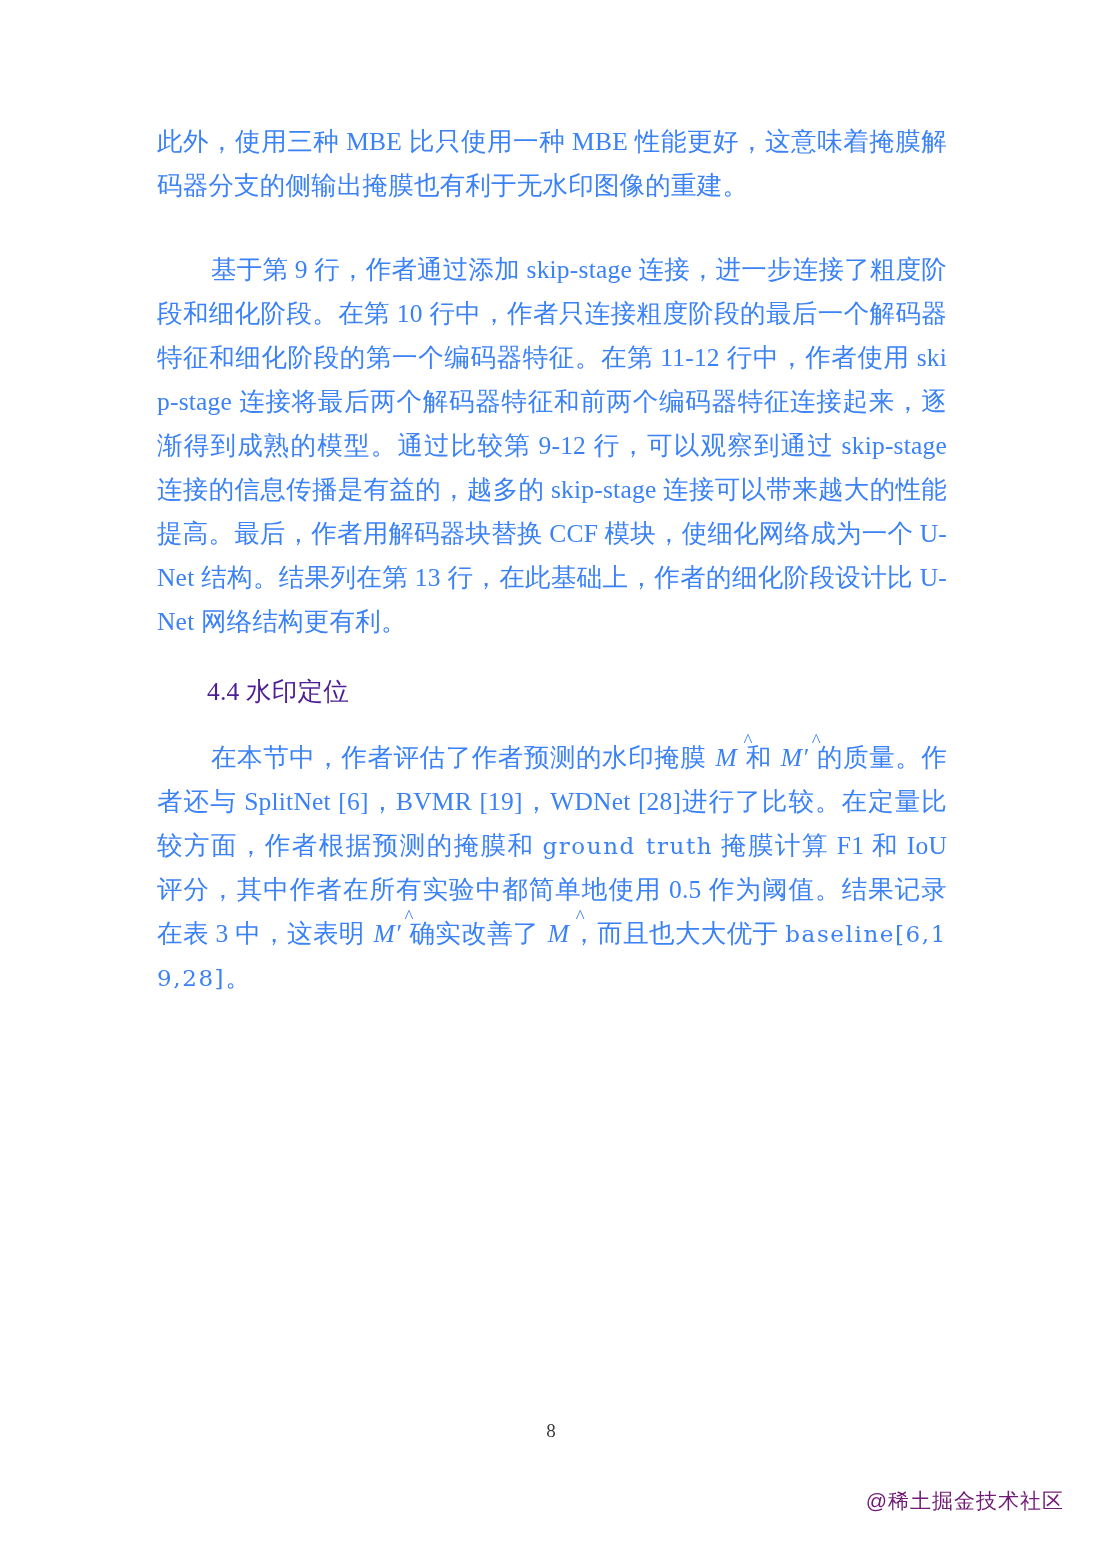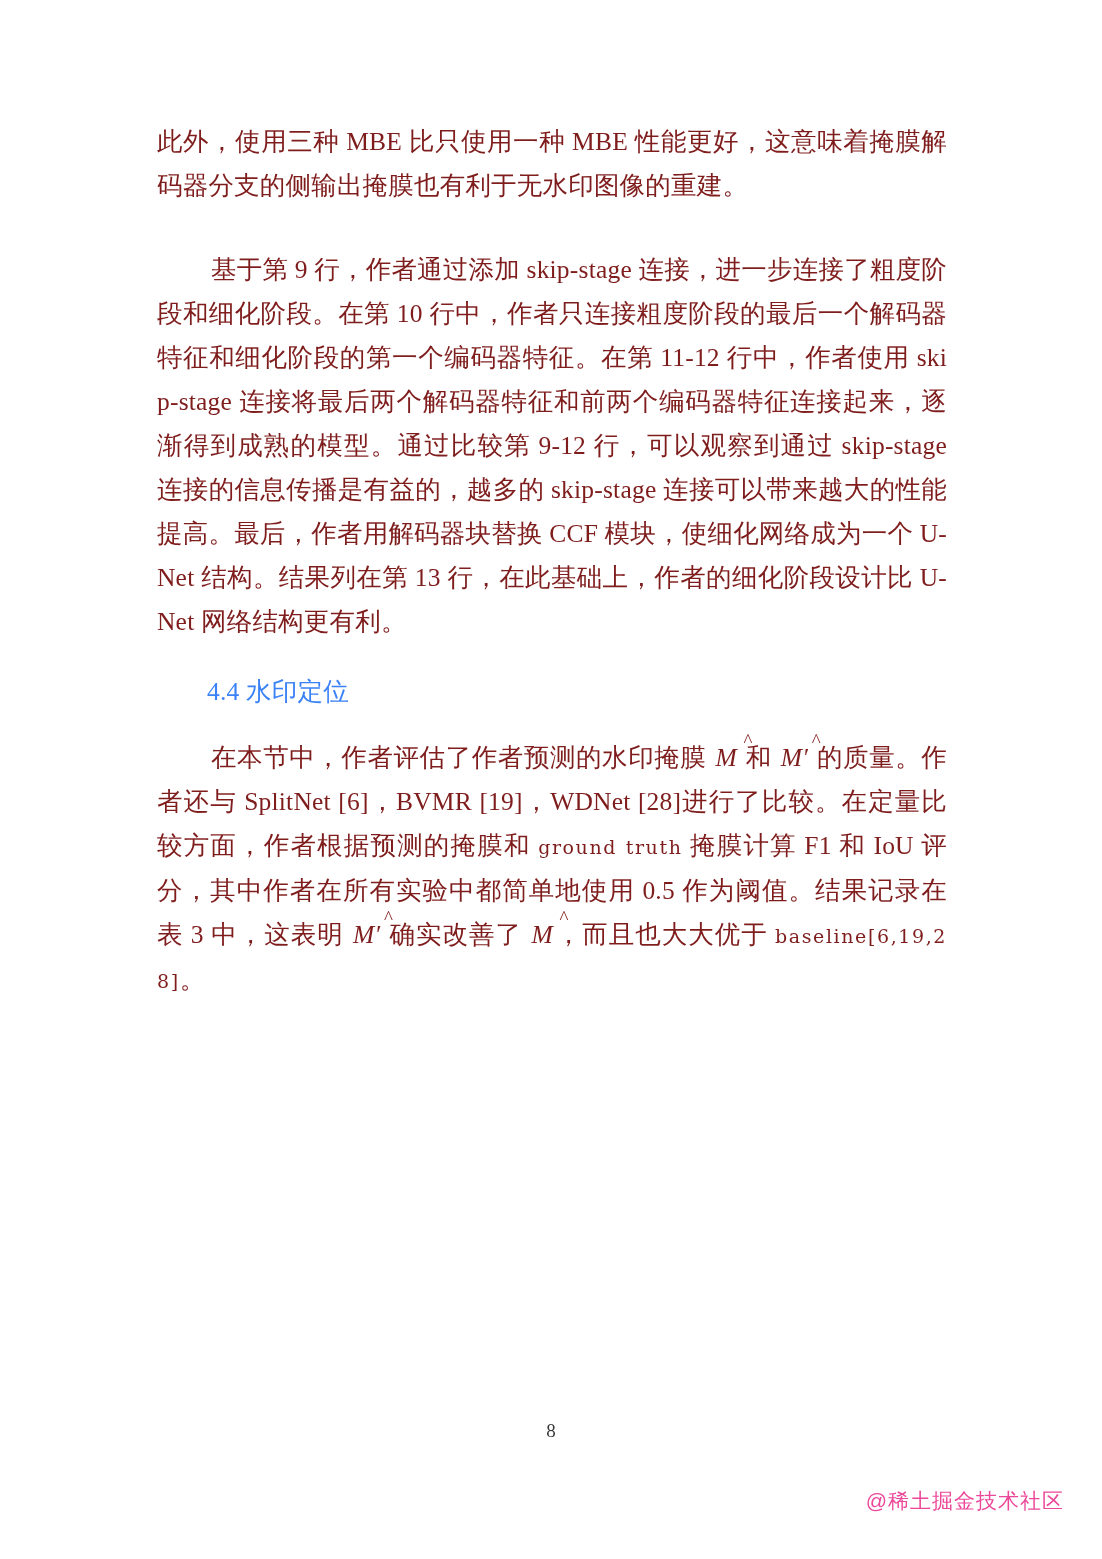--- a/index.html
+++ b/index.html
@@ -21,47 +21,47 @@
     left: 157px;
     top: 120px;
     width: 790px;
   }
   .para {
     font-size: 25.5px;
     line-height: 44px;
     text-align: justify;
     text-justify: inter-character;
     margin: 0 0 12px 0;
-    color: #7f1d1d;
+    color: #3b82f6;
     letter-spacing: 0.2px;
     word-break: break-all;
   }
   .para.indent {
     text-indent: 54px;
   }
   .para.first {
     margin-bottom: 14px;
   }
   .para-gap {
     margin-bottom: 18px;
     margin-top: 40px;
   }
   .heading {
     font-size: 25.5px;
     line-height: 44px;
     margin: 26px 0 22px 0;
     text-indent: 50px;
     font-weight: normal;
-    color: #3b82f6;
+    color: #4c1d95;
     letter-spacing: 0.2px;
   }
   .mono {
     font-family: "DejaVu Serif", "Liberation Serif", serif;
     letter-spacing: 1.6px;
-    font-size: 19px;
+    font-size: 23px;
   }
   .mathvar {
     font-family: "Liberation Serif", "DejaVu Serif", serif;
     font-style: italic;
     position: relative;
     padding: 0 2px;
   }
   .mathvar .hat {
     position: absolute;
     left: 50%;
@@ -82,21 +82,21 @@
     text-align: center;
     font-size: 19px;
     color: #3a3a3a;
     font-family: "Liberation Serif", "DejaVu Serif", serif;
   }
   .watermark {
     position: absolute;
     right: 38px;
     top: 1487px;
     font-size: 21px;
-    color: #ec4899;
+    color: #701a75;
     font-family: "Liberation Sans", "DejaVu Sans", sans-serif;
     letter-spacing: 1px;
     white-space: nowrap;
   }
 </style>
 </head>
 <body>
 
 <div class="page">
 

